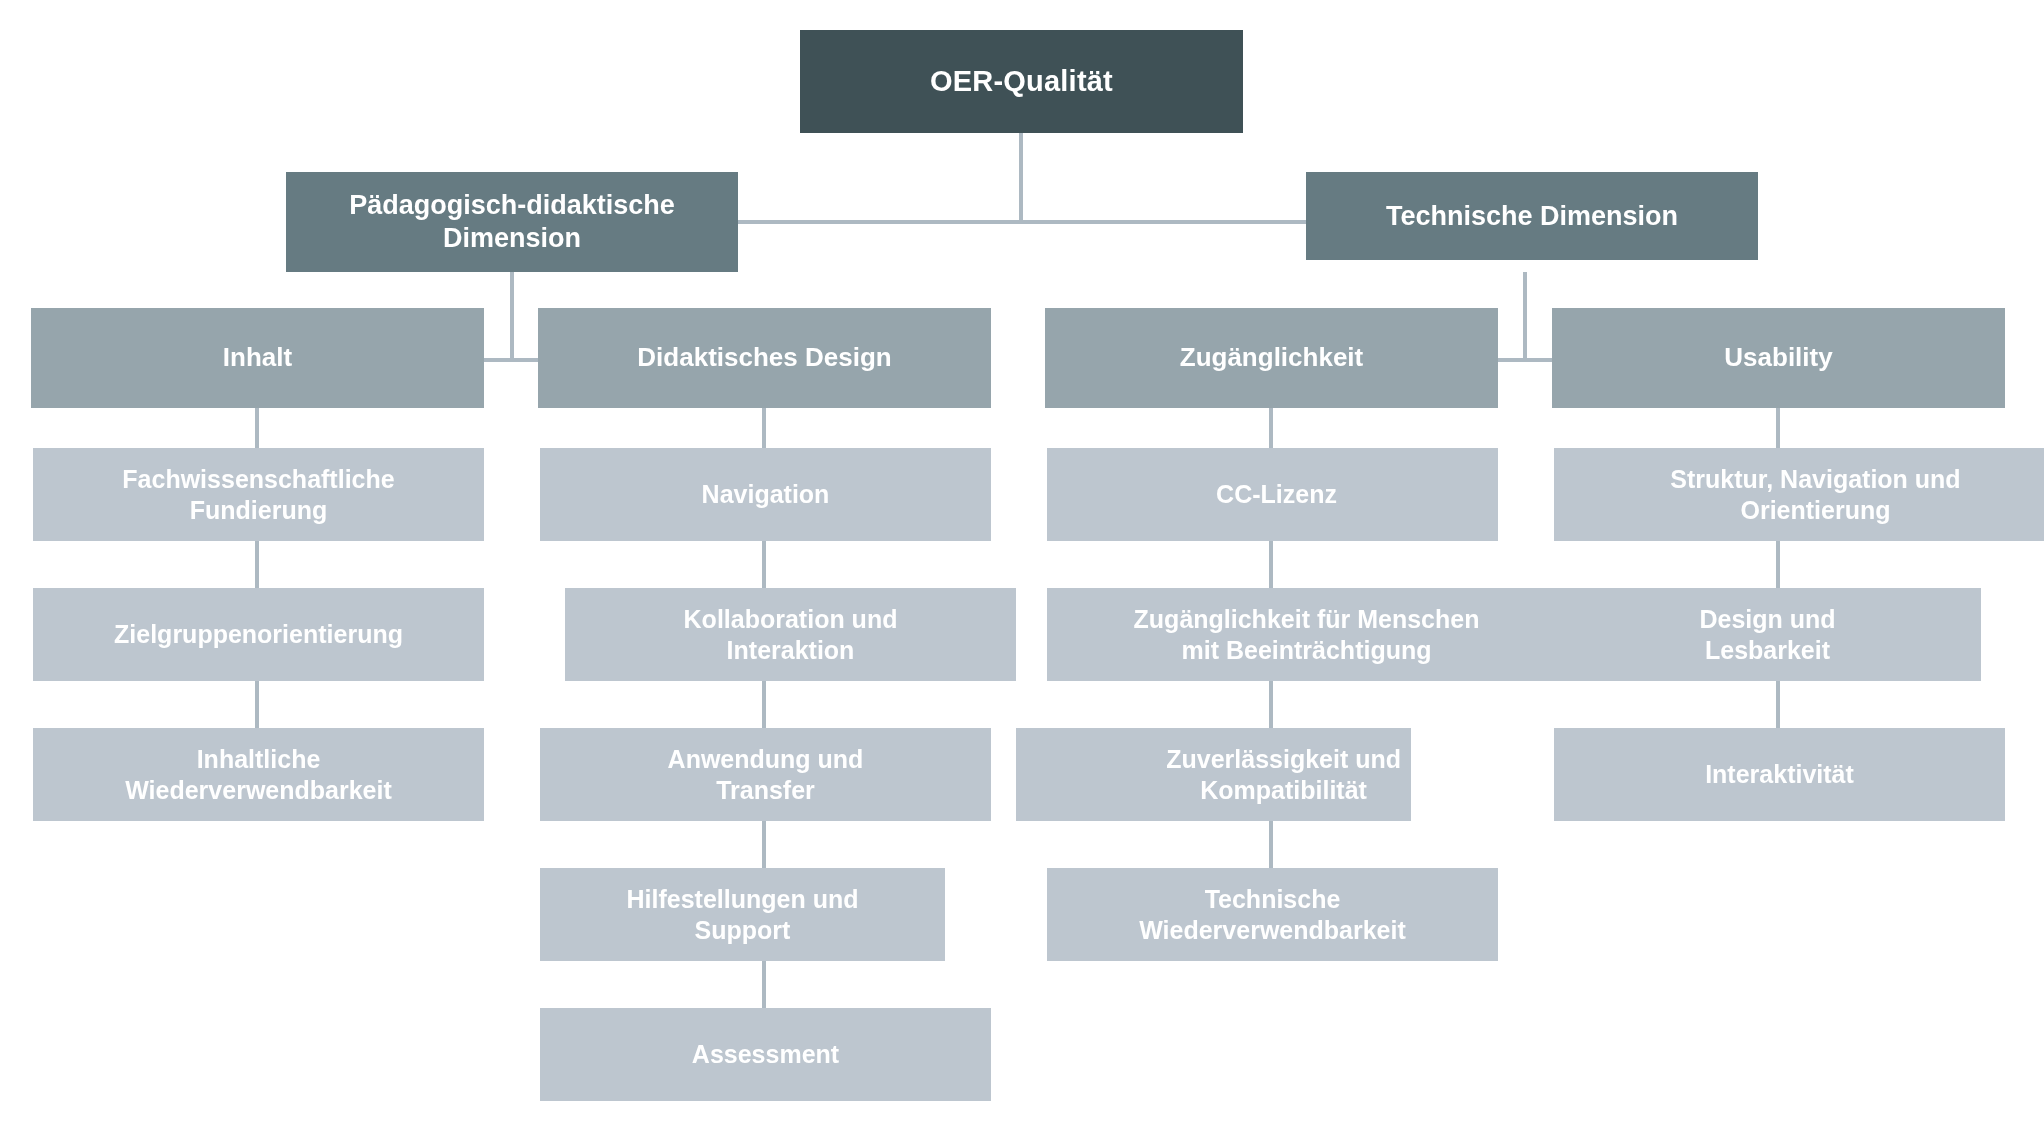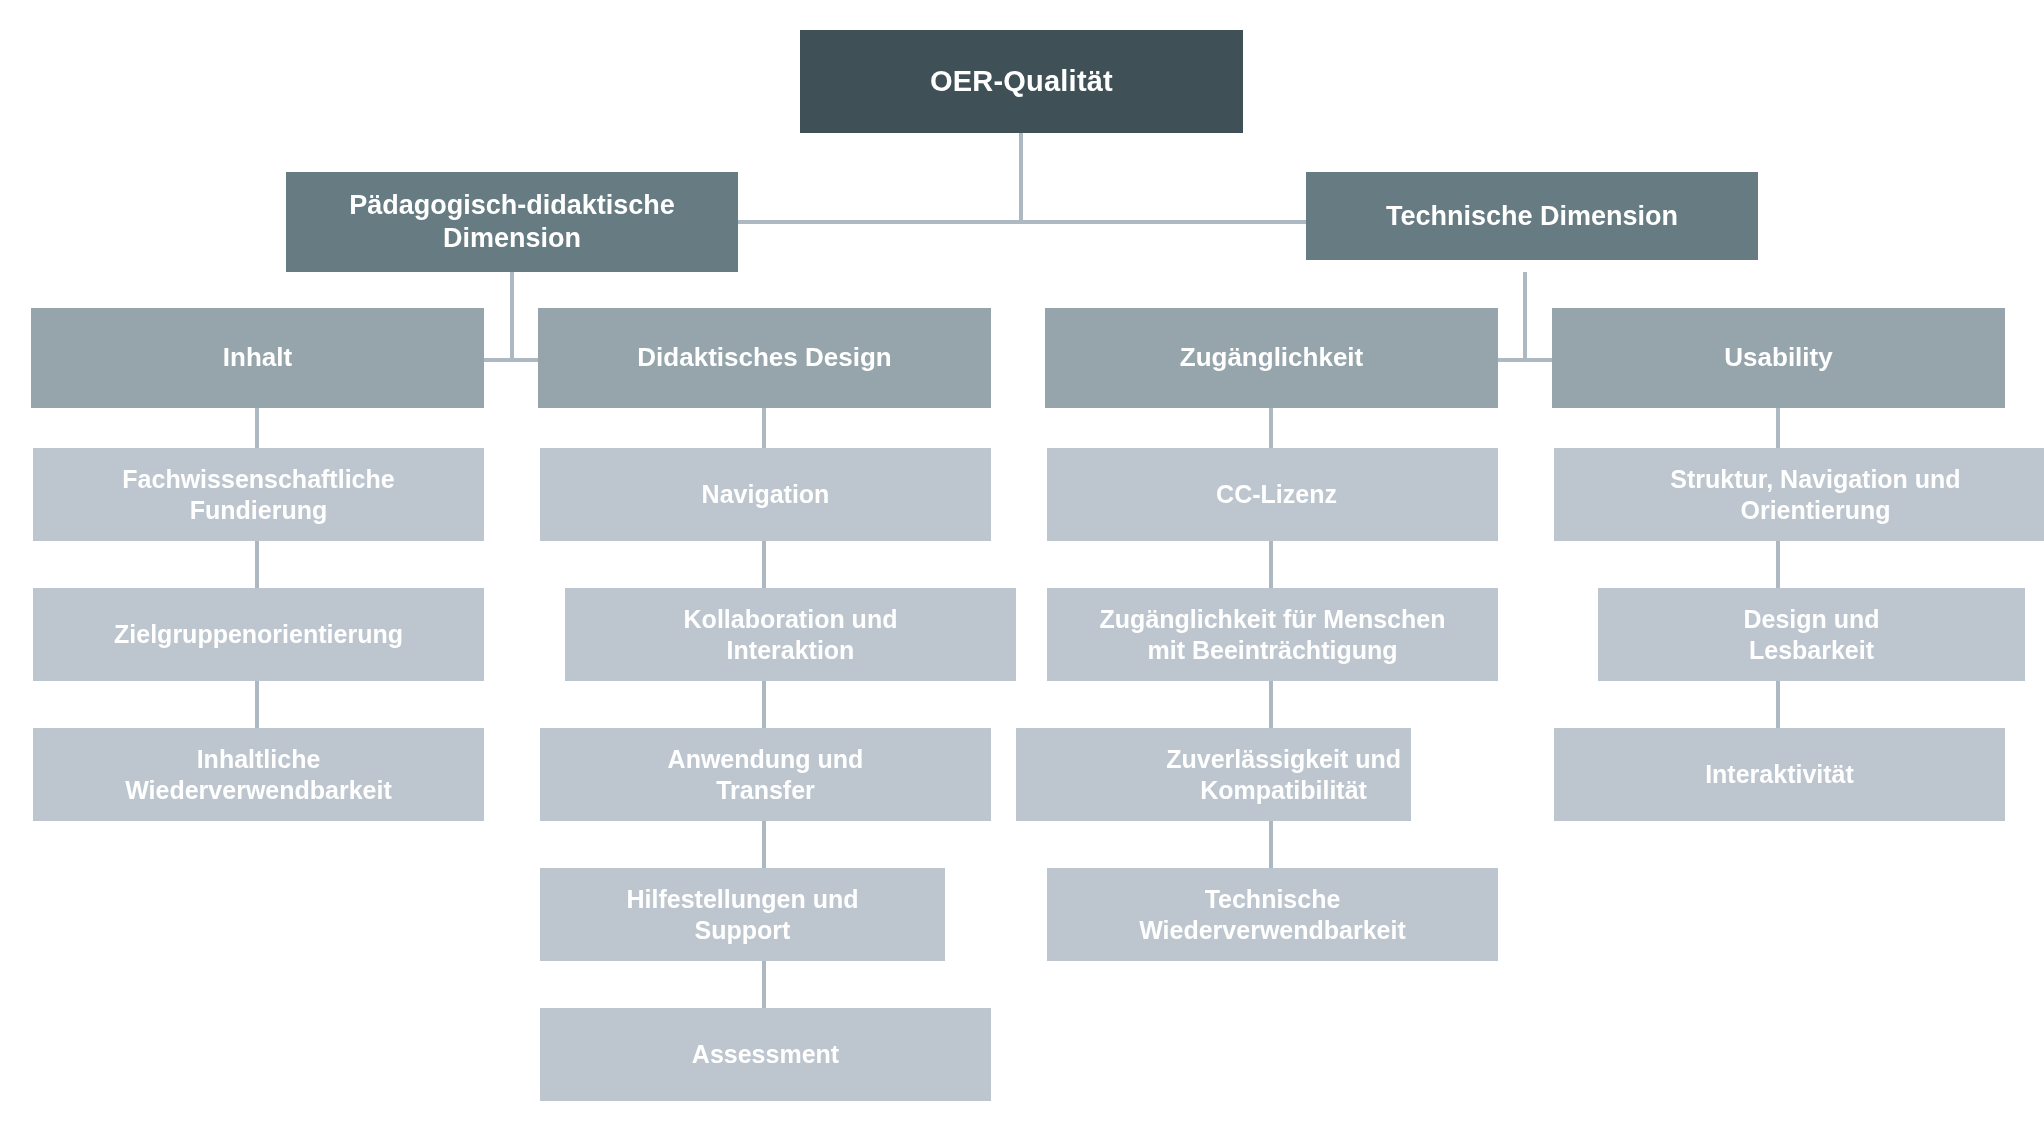--- a/index.html
+++ b/index.html
@@ -138,38 +138,38 @@
     <span class="node-label">Hilfestellungen und
 Support</span>
   </div>
   <div class="node node-leaf" style="left:540px; top:1008px; width:451px; height:93px;">
     <span class="node-label">Assessment</span>
   </div>
 
   <div class="node node-leaf" style="left:1047px; top:448px; width:451px; height:93px;padding-left:18px;">
     <span class="node-label">CC-Lizenz</span>
   </div>
-  <div class="node node-leaf" style="left:1047px; top:588px; width:451px; height:93px;">
+  <div class="node node-leaf" style="left:1047px; top:588px; width:519px; height:93px;">
     <span class="node-label">Zugänglichkeit für Menschen
 mit Beeinträchtigung</span>
   </div>
   <div class="node node-leaf" style="left:1016px; top:728px; width:395px; height:93px;justify-content:flex-end;">
     <span class="node-label">Zuverlässigkeit und
 Kompatibilität</span>
   </div>
   <div class="node node-leaf" style="left:1047px; top:868px; width:451px; height:93px;">
     <span class="node-label">Technische
 Wiederverwendbarkeit</span>
   </div>
 
   <div class="node node-leaf" style="left:1554px; top:448px; width:505px; height:93px;padding-left:28px;">
     <span class="node-label">Struktur, Navigation und
 Orientierung</span>
   </div>
-  <div class="node node-leaf" style="left:1598px; top:588px; width:427px; height:93px;">
+  <div class="node node-leaf" style="left:1554px; top:588px; width:427px; height:93px;">
     <span class="node-label">Design und
 Lesbarkeit</span>
   </div>
   <div class="node node-leaf" style="left:1554px; top:728px; width:451px; height:93px;">
     <span class="node-label">Interaktivität</span>
   </div>
 
 </div>
 
 </body></html>

